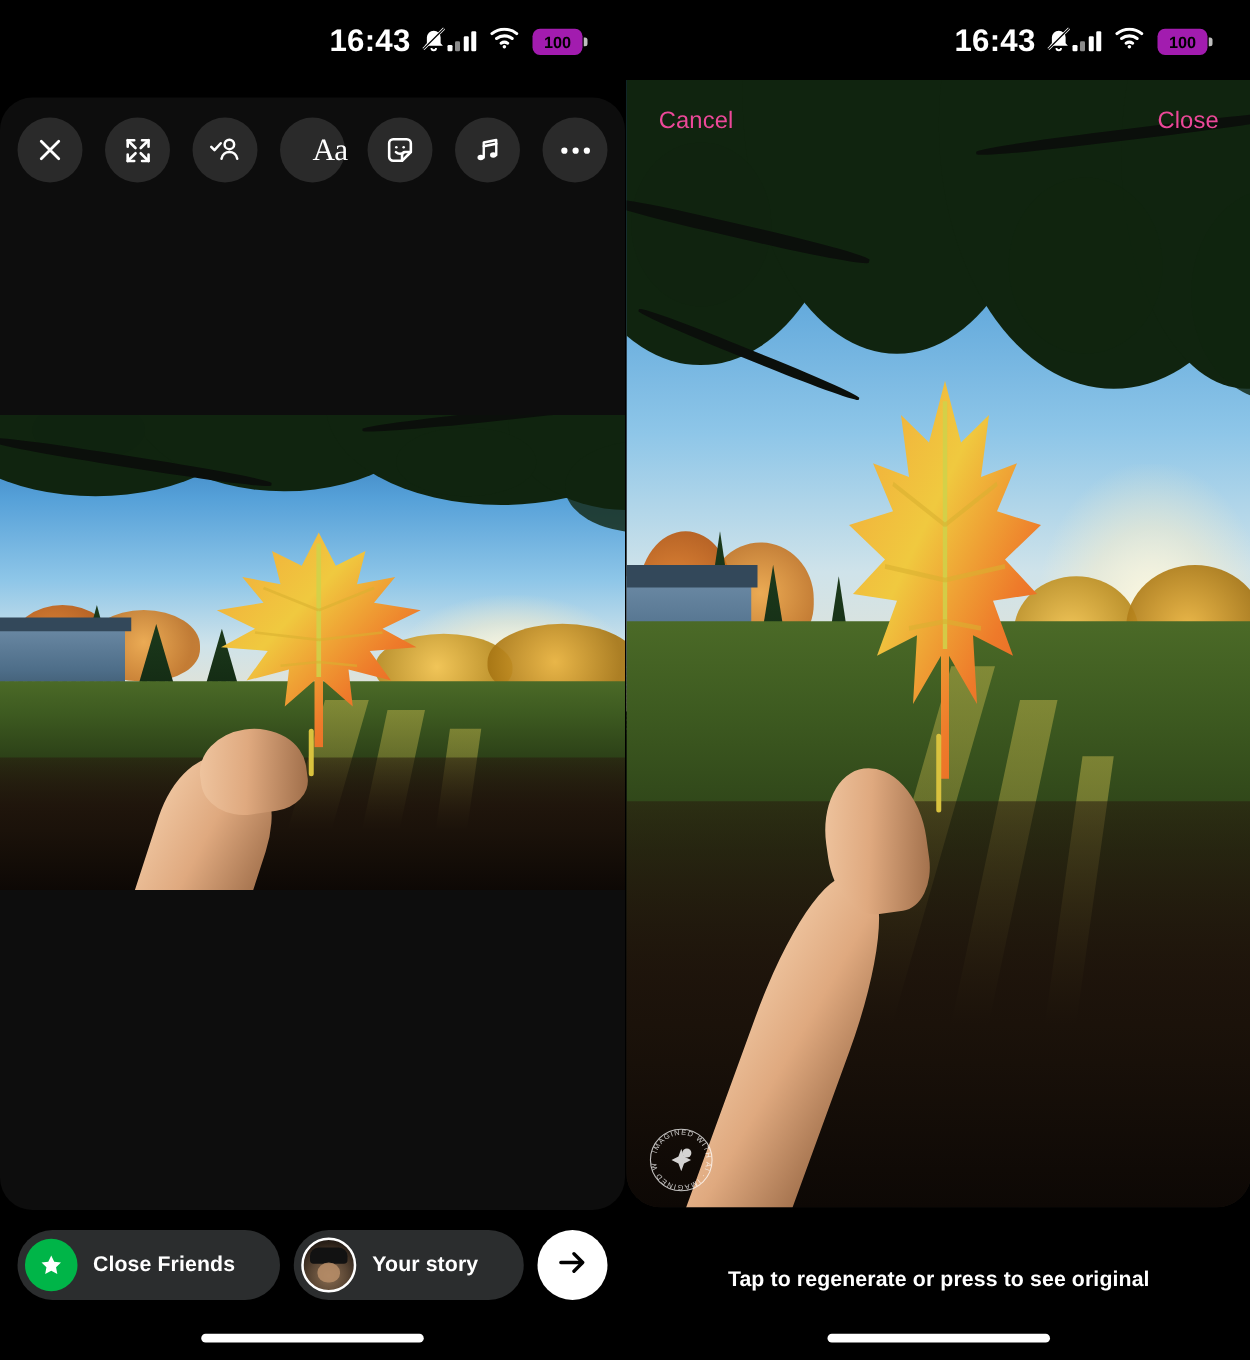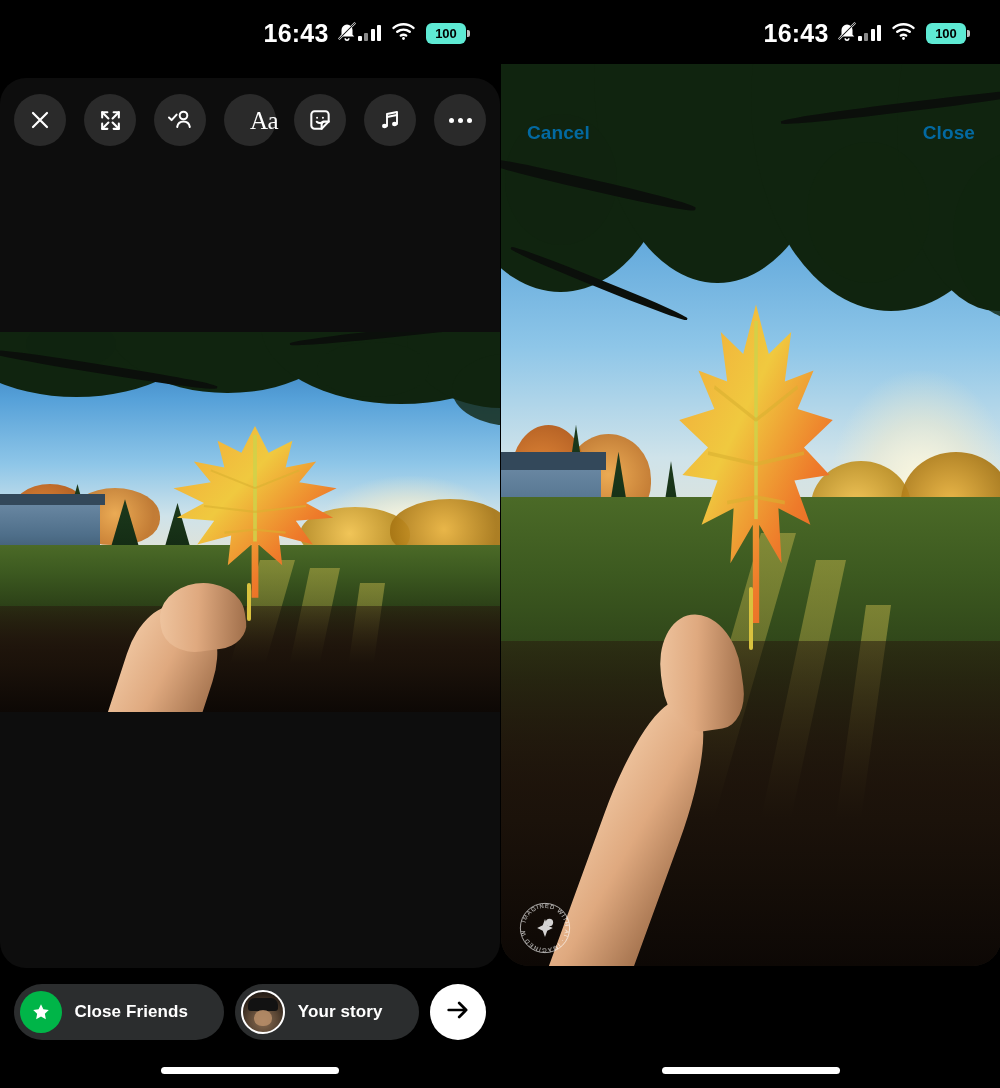--- a/index.html
+++ b/index.html
@@ -24,21 +24,21 @@
   .sb-time { color: #fff; font-size: 25px; font-weight: 600; letter-spacing: .2px; line-height: 1; }
   .sb-right { display: flex; align-items: center; gap: 11px; }
   .bars { display: flex; align-items: flex-end; gap: 2.5px; height: 16px; }
   .bars i { display: block; width: 4px; background: #fff; border-radius: 1px; }
   .bars i:nth-child(1){ height: 5px; background:#fff; }
   .bars i:nth-child(2){ height: 8px; background:#8a8a8a; }
   .bars i:nth-child(3){ height: 12px; background:#fff; }
   .bars i:nth-child(4){ height: 16px; background:#fff; }
   .battery {
     position: relative; min-width: 40px; height: 21px; border-radius: 6px;
-    background: #5eead4; color: #000; font-size: 13px; font-weight: 700;
+    background: #a21caf; color: #000; font-size: 13px; font-weight: 700;
     display: flex; align-items: center; justify-content: center; padding: 0 0;
   }
   .battery::after {
     content: ""; position: absolute; right: -4px; top: 7px;
     width: 3px; height: 7px; background: #fff; border-radius: 0 2px 2px 0; opacity: .75;
   }
 
   
   .editor-canvas {
     position: absolute; left: 0; top: 78px; width: 500px; height: 890px;
@@ -109,21 +109,21 @@
   
   .photo-right {
     position: absolute; left: 0; top: 64px; width: 500px; height: 902px;
     border-radius: 0 0 28px 28px; overflow: hidden;
   }
   .r-header {
     position: absolute; top: 86px; left: 0; width: 500px;
     display: flex; justify-content: space-between; align-items: center;
     padding: 0 26px; z-index: 30;
   }
-  .r-header span { color: #0369a1; font-size: 19px; font-weight: 700; letter-spacing: .1px; margin-top: 36px; }
+  .r-header span { color: #ec4899; font-size: 19px; font-weight: 400; letter-spacing: .1px; }
   .r-hint {
     position: absolute; bottom: 54px; left: 0; width: 500px; text-align: center;
     color: #fff; font-size: 17px; font-weight: 700; letter-spacing: .1px; z-index: 30;
   }
   .watermark {
     position: absolute; left: 16px; bottom: 10px; width: 56px; height: 56px; z-index: 25;
     opacity: .82;
   }
 
   
@@ -443,17 +443,18 @@
         </span>
         <span class="battery">100</span>
       </div>
     </div>
 
     <div class="r-header">
       <span>Cancel</span>
       <span>Close</span>
     </div>
 
+    <div class="r-hint">Tap to regenerate or press to see original</div>
 
     <div class="home-indicator"></div>
   </div>
 
 </div>
 
 </body></html>

